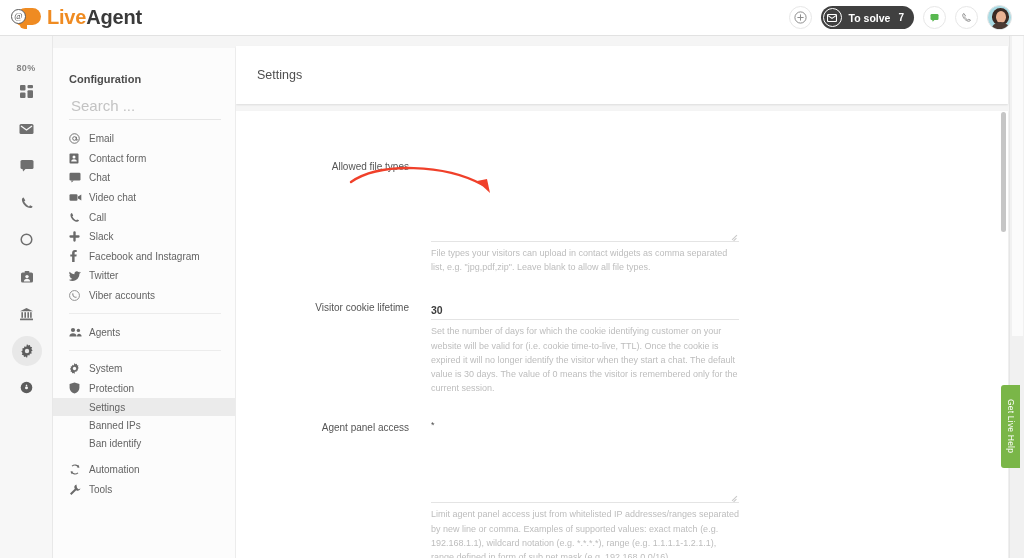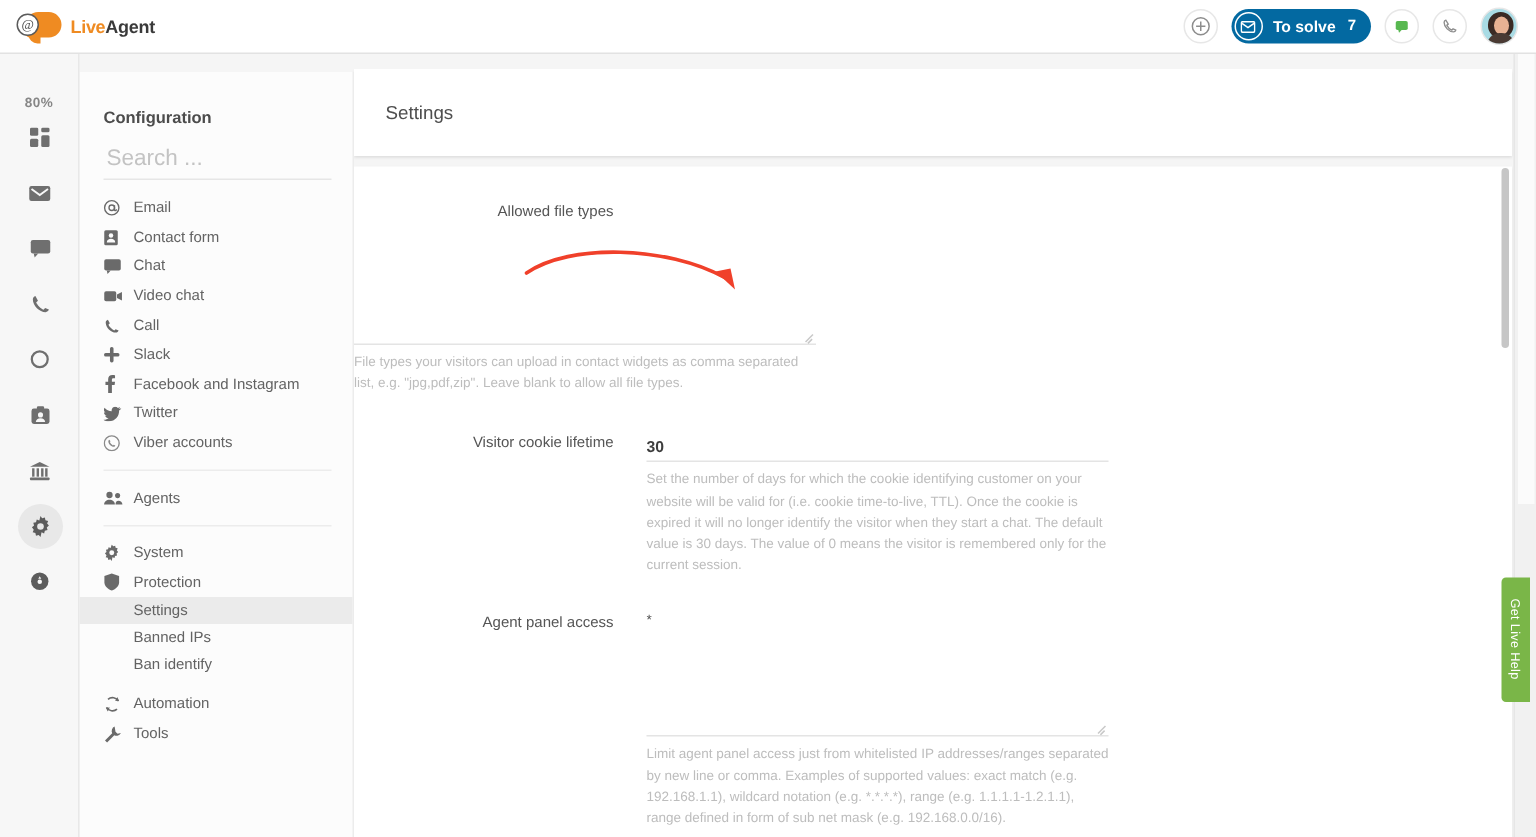--- a/index.html
+++ b/index.html
@@ -36,36 +36,36 @@
     border-radius: 0 0 0 6px;
   }
   .logo-at {
     position: absolute; left: 0px; top: 1px;
     width: 15px; height: 15px; border-radius: 50%;
     border: 1.6px solid #5a5a5a; background: #fff;
     font-size: 9px; line-height: 12px; text-align: center; color: #4a4a4a;
     font-family: "Liberation Serif", serif;
     z-index: 2;
   }
-  .logo-text { font-size: 12px; letter-spacing: -0.2px; text-align: center; }
+  .logo-text { font-size: 20px; letter-spacing: -0.2px; text-align: center; }
   .logo-text .lt-live { color: #ef8b22; font-weight: bold; }
   .logo-text .lt-agent { color: #3a3a3a; font-weight: bold; }
 
   #header-right {
     margin-left: auto; margin-right: 12px;
     display: flex; align-items: center; gap: 9px;
   }
   .circ-btn {
     width: 23px; height: 23px; border-radius: 50%;
     border: 1px solid #e7e7e7; background: #fff;
     display: flex; align-items: center; justify-content: center;
     color: #8a8a8a;
   }
   .pill-tosolve {
-    height: 23px; border-radius: 12px; background: #0369a1;
+    height: 23px; border-radius: 12px; background: #404040;
     display: flex; align-items: center; padding: 0 10px 0 2px;
     color: #fff; font-size: 10.5px; font-weight: bold; gap: 7px;
   }
   .pill-icon {
     width: 19px; height: 19px; border-radius: 50%;
     border: 1.5px solid #fff; display: flex; align-items: center; justify-content: center;
   }
   .pill-count { font-weight: bold; font-size: 10px; margin-left: 1px; }
   .avatar {
     width: 25px; height: 25px; border-radius: 50%;
@@ -565,21 +565,21 @@
   </div>
 
   <div id="main">
 
     <div id="settings-card">
       <div id="settings-title">Settings</div>
     </div>
 
     <div id="form-card">
 
-      <div class="frow" style="margin-top:23px;flex-direction:column;">
+      <div class="frow" style="margin-top:48px;">
         <div class="flabel">Allowed file types</div>
         <div class="fctrl">
           <div style="position:relative;width:308px;">
             <textarea class="ftext" rows="1" style="height: 83px;"></textarea>
             <span class="resize-handle" style="right:1px;bottom:2px;"></span>
           </div>
           <div class="fhelp">File types your visitors can upload in contact widgets as comma separated list, e.g. "jpg,pdf,zip". Leave blank to allow all file types.</div>
         </div>
       </div>
 

